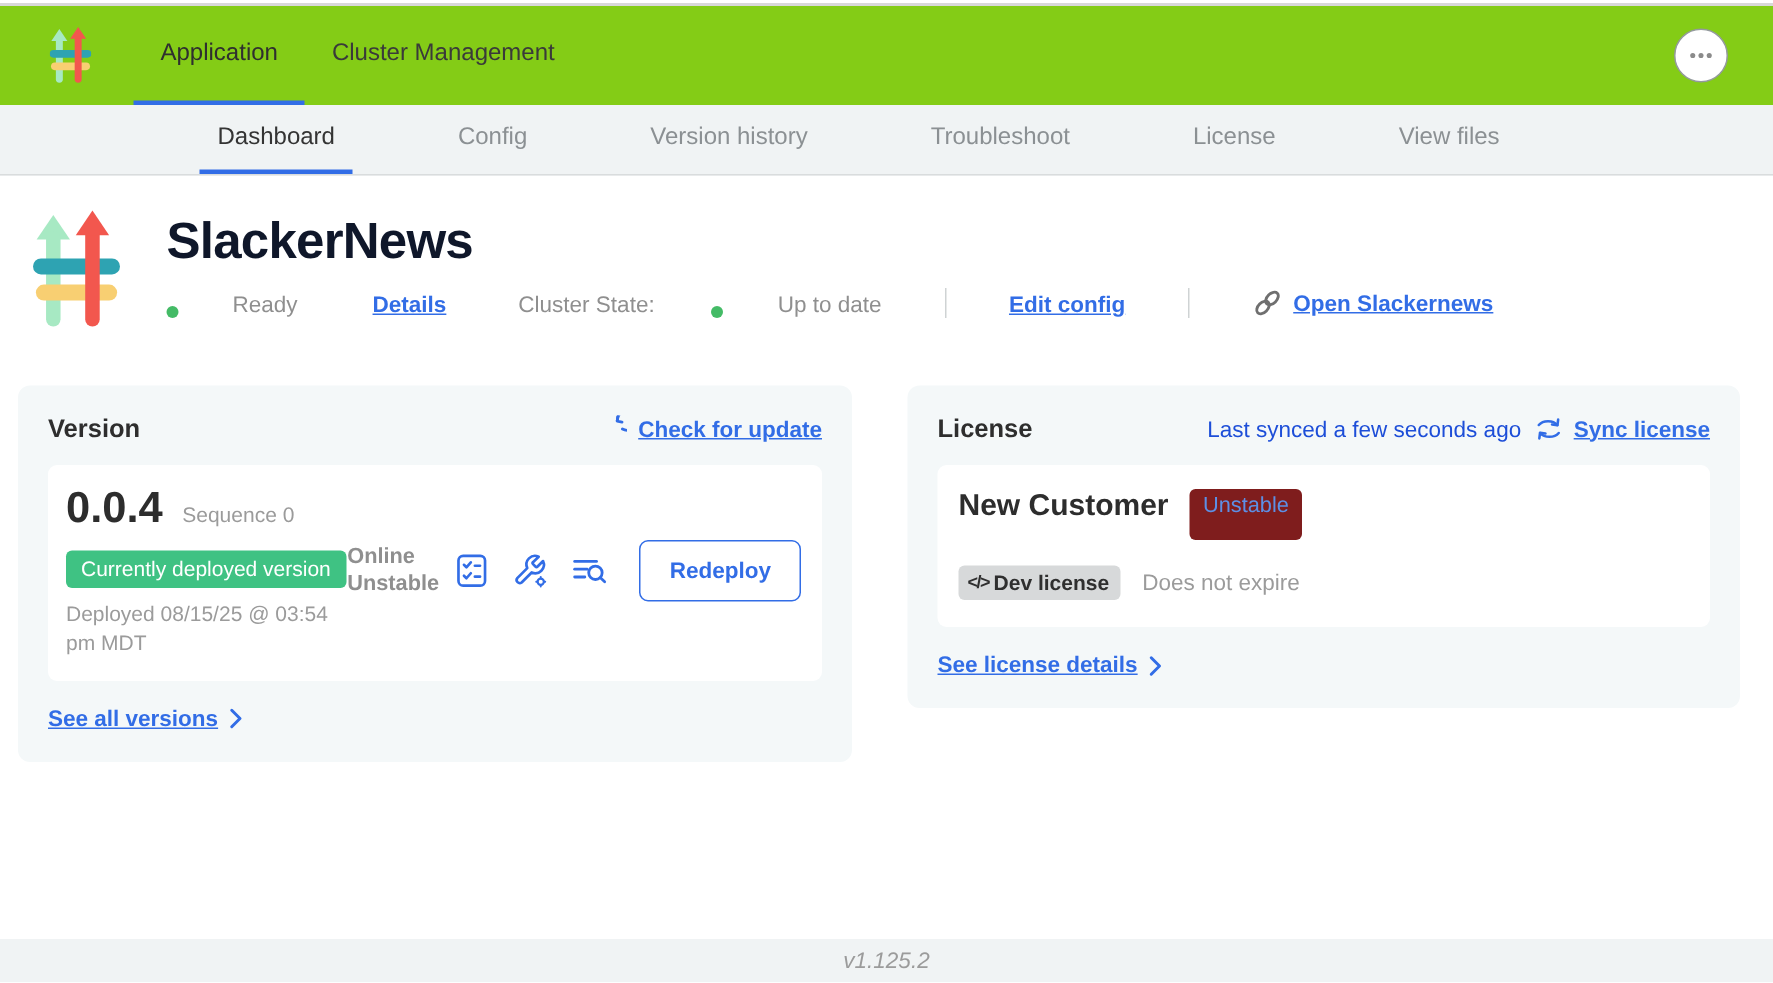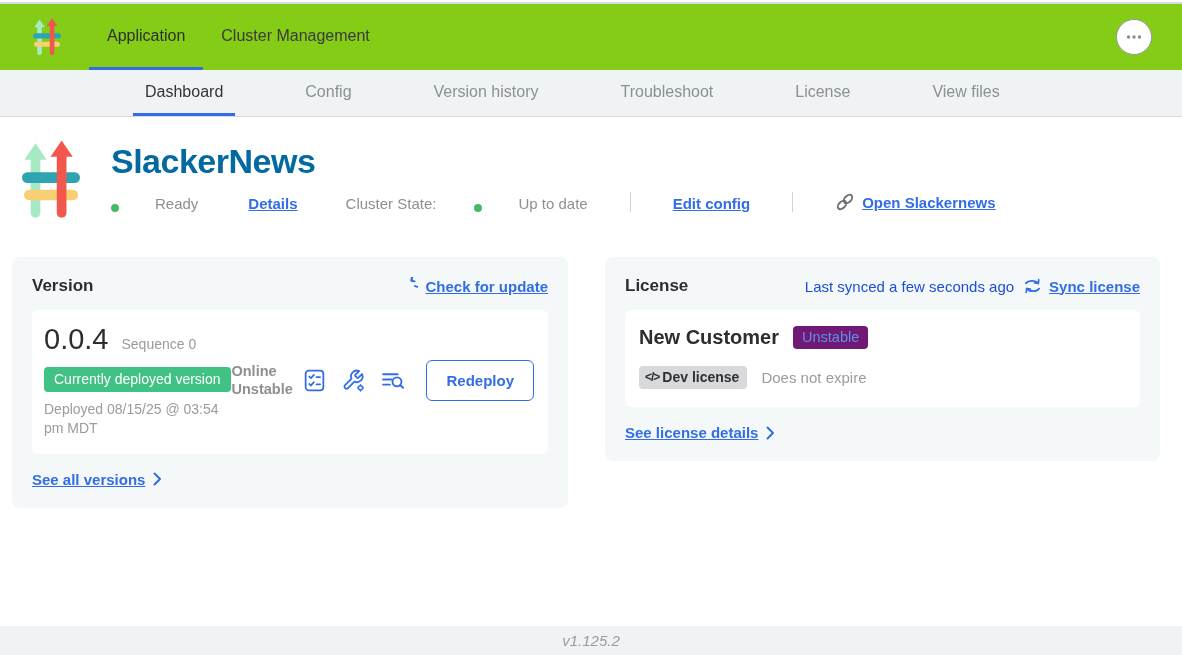--- a/index.html
+++ b/index.html
@@ -24,21 +24,21 @@
             display:flex; align-items:stretch; padding-left:133px; }
   .subtab { display:flex; align-items:center; padding:0 12px; margin-right:58px; font-size:16px;
             color:#8b9093; border-bottom:3px solid transparent; cursor:pointer; white-space:nowrap; }
   .subtab.active { color:#343434; border-bottom-color:#326de6; }
 
   
   .content { padding:23px 22px 0 12px; }
   .app-header { display:flex; margin-left:10px; }
   .app-logo { width:58px; height:82px; flex:none; }
   .title-block { margin-left:31px; }
-  h1.app-title { font-size:34px; font-weight:700; color:#0369a1; letter-spacing:-0.5px; margin-top:2px; }
+  h1.app-title { font-size:34px; font-weight:700; color:#0f172a; letter-spacing:-0.5px; margin-top:2px; }
   .status-row { display:flex; align-items:flex-end; margin-top:11px; font-size:15px; color:#8f8f8f;gap:28px; }
   .dot { width:8px; height:8px; border-radius:50%; background:#44bb66; flex:none; }
   .status-row .lbl { margin:0 0 0 8px; }
   a.lnk { color:#326de6; font-weight:700; text-decoration:underline; cursor:pointer; display:inline-flex; align-items:center; }
   .status-row a.lnk { margin-left:22px; }
   .vdiv { width:1px; height:20px; background:#cfd3d4; margin:0 14px; }
   .status-row .cluster-lbl { margin-left:20px; margin-right:10px; }
   .link-icon { margin-right:7px; display:inline-flex; }
 
   
@@ -48,41 +48,41 @@
   .card-title { font-size:17px; font-weight:700; color:#2e2e2e; }
   .card-head .right { margin-left:auto; display:flex; align-items:center; gap:9px; }
   .card-head a.lnk { font-size:15px; }
   .muted-light { color:#1d4ed8; font-size:15px; }
 
   .card.version { width:556px; flex:none; }
   .inner-card { background:#fff; border-radius:6px; margin-top:14px; }
   .version .inner-card { padding:13px 14px 16px 12px; display:flex; }
   .v-left { }
   .v-num-row { display:flex; align-items:baseline; }
-  .v-number { font-size:29px; font-weight:400; color:#2d2d2d;text-align:right; }
+  .v-number { font-size:29px; font-weight:700; color:#2d2d2d;text-align:right; }
   .v-seq { font-size:14px; color:#9b9b9b; margin-left:13px; }
   .deployed-badge { display:inline-block; margin-top:11px; background:#3fc283; color:#fff;
                     font-size:14px; padding:4px 10px 5px; border-radius:4px; }
   .deployed-at { margin-top:8px; font-size:14px; color:#9b9b9b; max-width:215px; line-height:1.35; }
   .v-right { margin-left:auto; align-self:center; display:flex; align-items:center; }
   .install-type { width:52px; font-size:14.5px; font-weight:700; color:#8f8f8f; line-height:1.25; margin-right:12px; }
   .vc-icon { display:inline-flex; margin:0 7px; cursor:pointer; }
   .redeploy-btn { margin-left:13px; background:#fff; border:1px solid #326de6; color:#326de6;
                   font-weight:700; font-size:15px; border-radius:6px; padding:11px 19px; cursor:pointer;
                   font-family:"Liberation Sans", sans-serif; }
   .card-footer-link { margin-top:17px; display:flex; align-items:center; }
   .card-footer-link a.lnk { font-size:15px; }
   .chev { margin-left:8px; display:inline-flex; }
 
   .card.license { flex:1; }
   .license .inner-card { padding:16px 14px 18px; }
   .cust-row { display:flex; }
   .cust-name { font-size:20px; font-weight:700; color:#2d2d2d; }
-  .channel-badge { margin-left:14px; background:#701a75; color:#5d8fe4; font-size:14.5px;
-                   padding:3px 9px 4px; border-radius:4px; }
+  .channel-badge { margin-left:14px; background:#7f1d1d; color:#5d8fe4; font-size:14.5px;
+                   padding:3px 9px 15px; border-radius:4px; }
   .lic-row2 { display:flex; align-items:center; margin-top:17px; }
   .type-badge { background:#d7d9da; color:#2f2f2f; font-size:14px; font-weight:700;
                 padding:3px 8px 4px 6px; border-radius:4px; display:inline-flex; align-items:center; }
   .code-glyph { font-size:12px; font-weight:700; margin-right:3px; letter-spacing:-1px; }
   .expiry { margin-left:14px; font-size:15px; color:#9b9b9b; }
 
   
   .footer { position:absolute; left:0; right:0; bottom:0; height:29px; background:#f0f3f4;
             display:flex; align-items:center; justify-content:center; font-size:15px; color:#9b9b9b;font-style:italic; }
 

